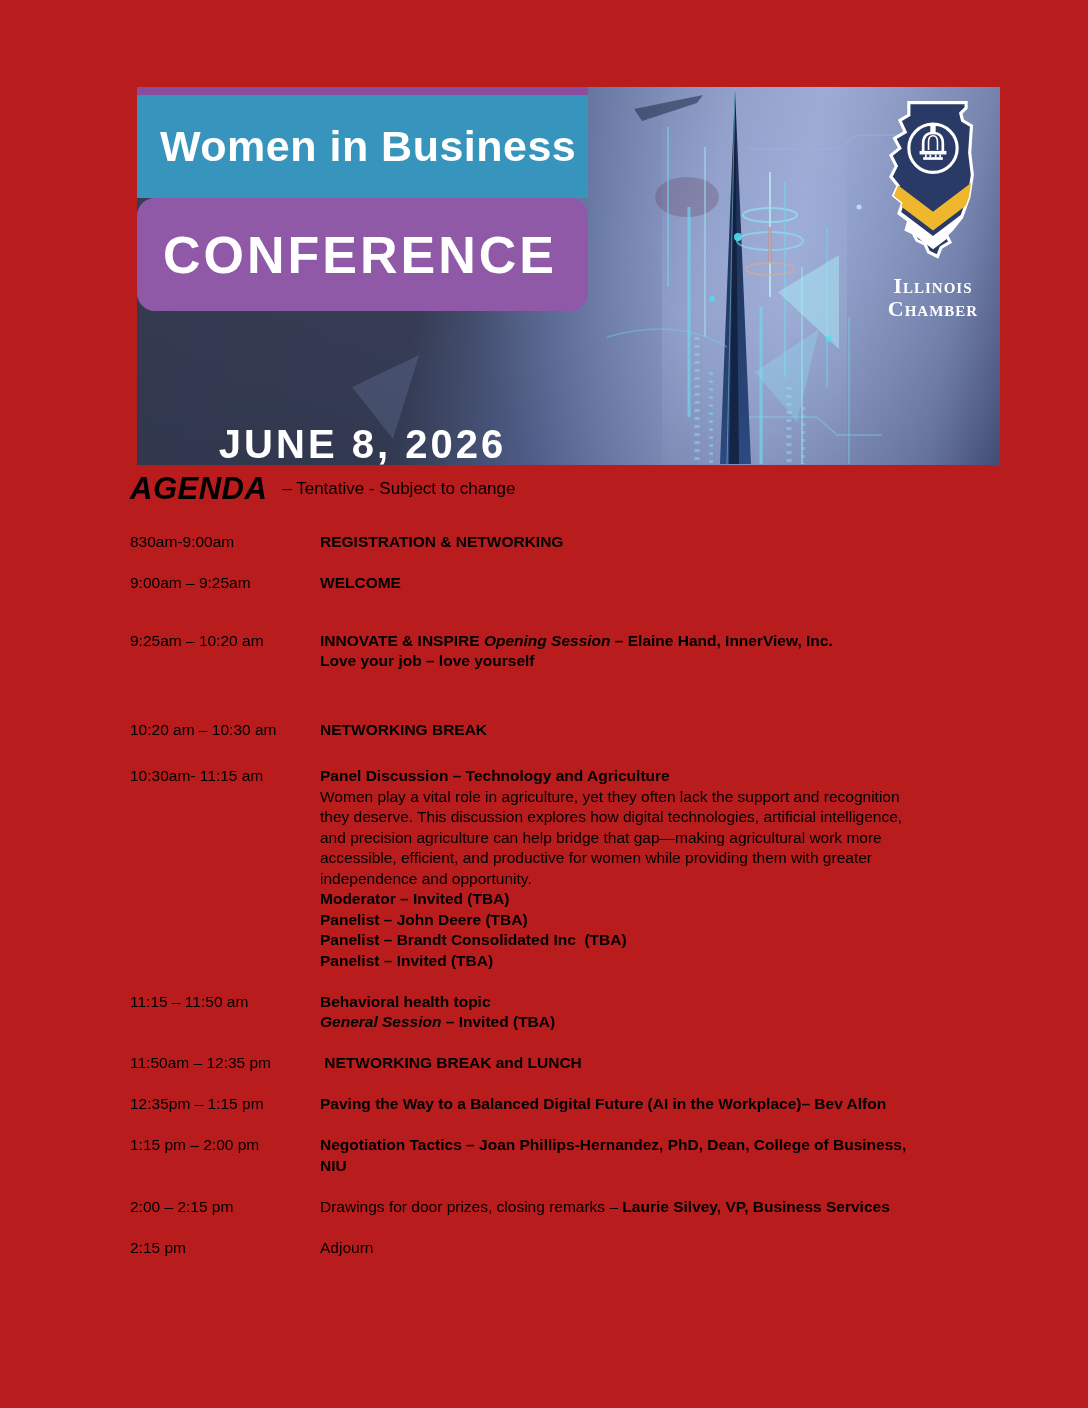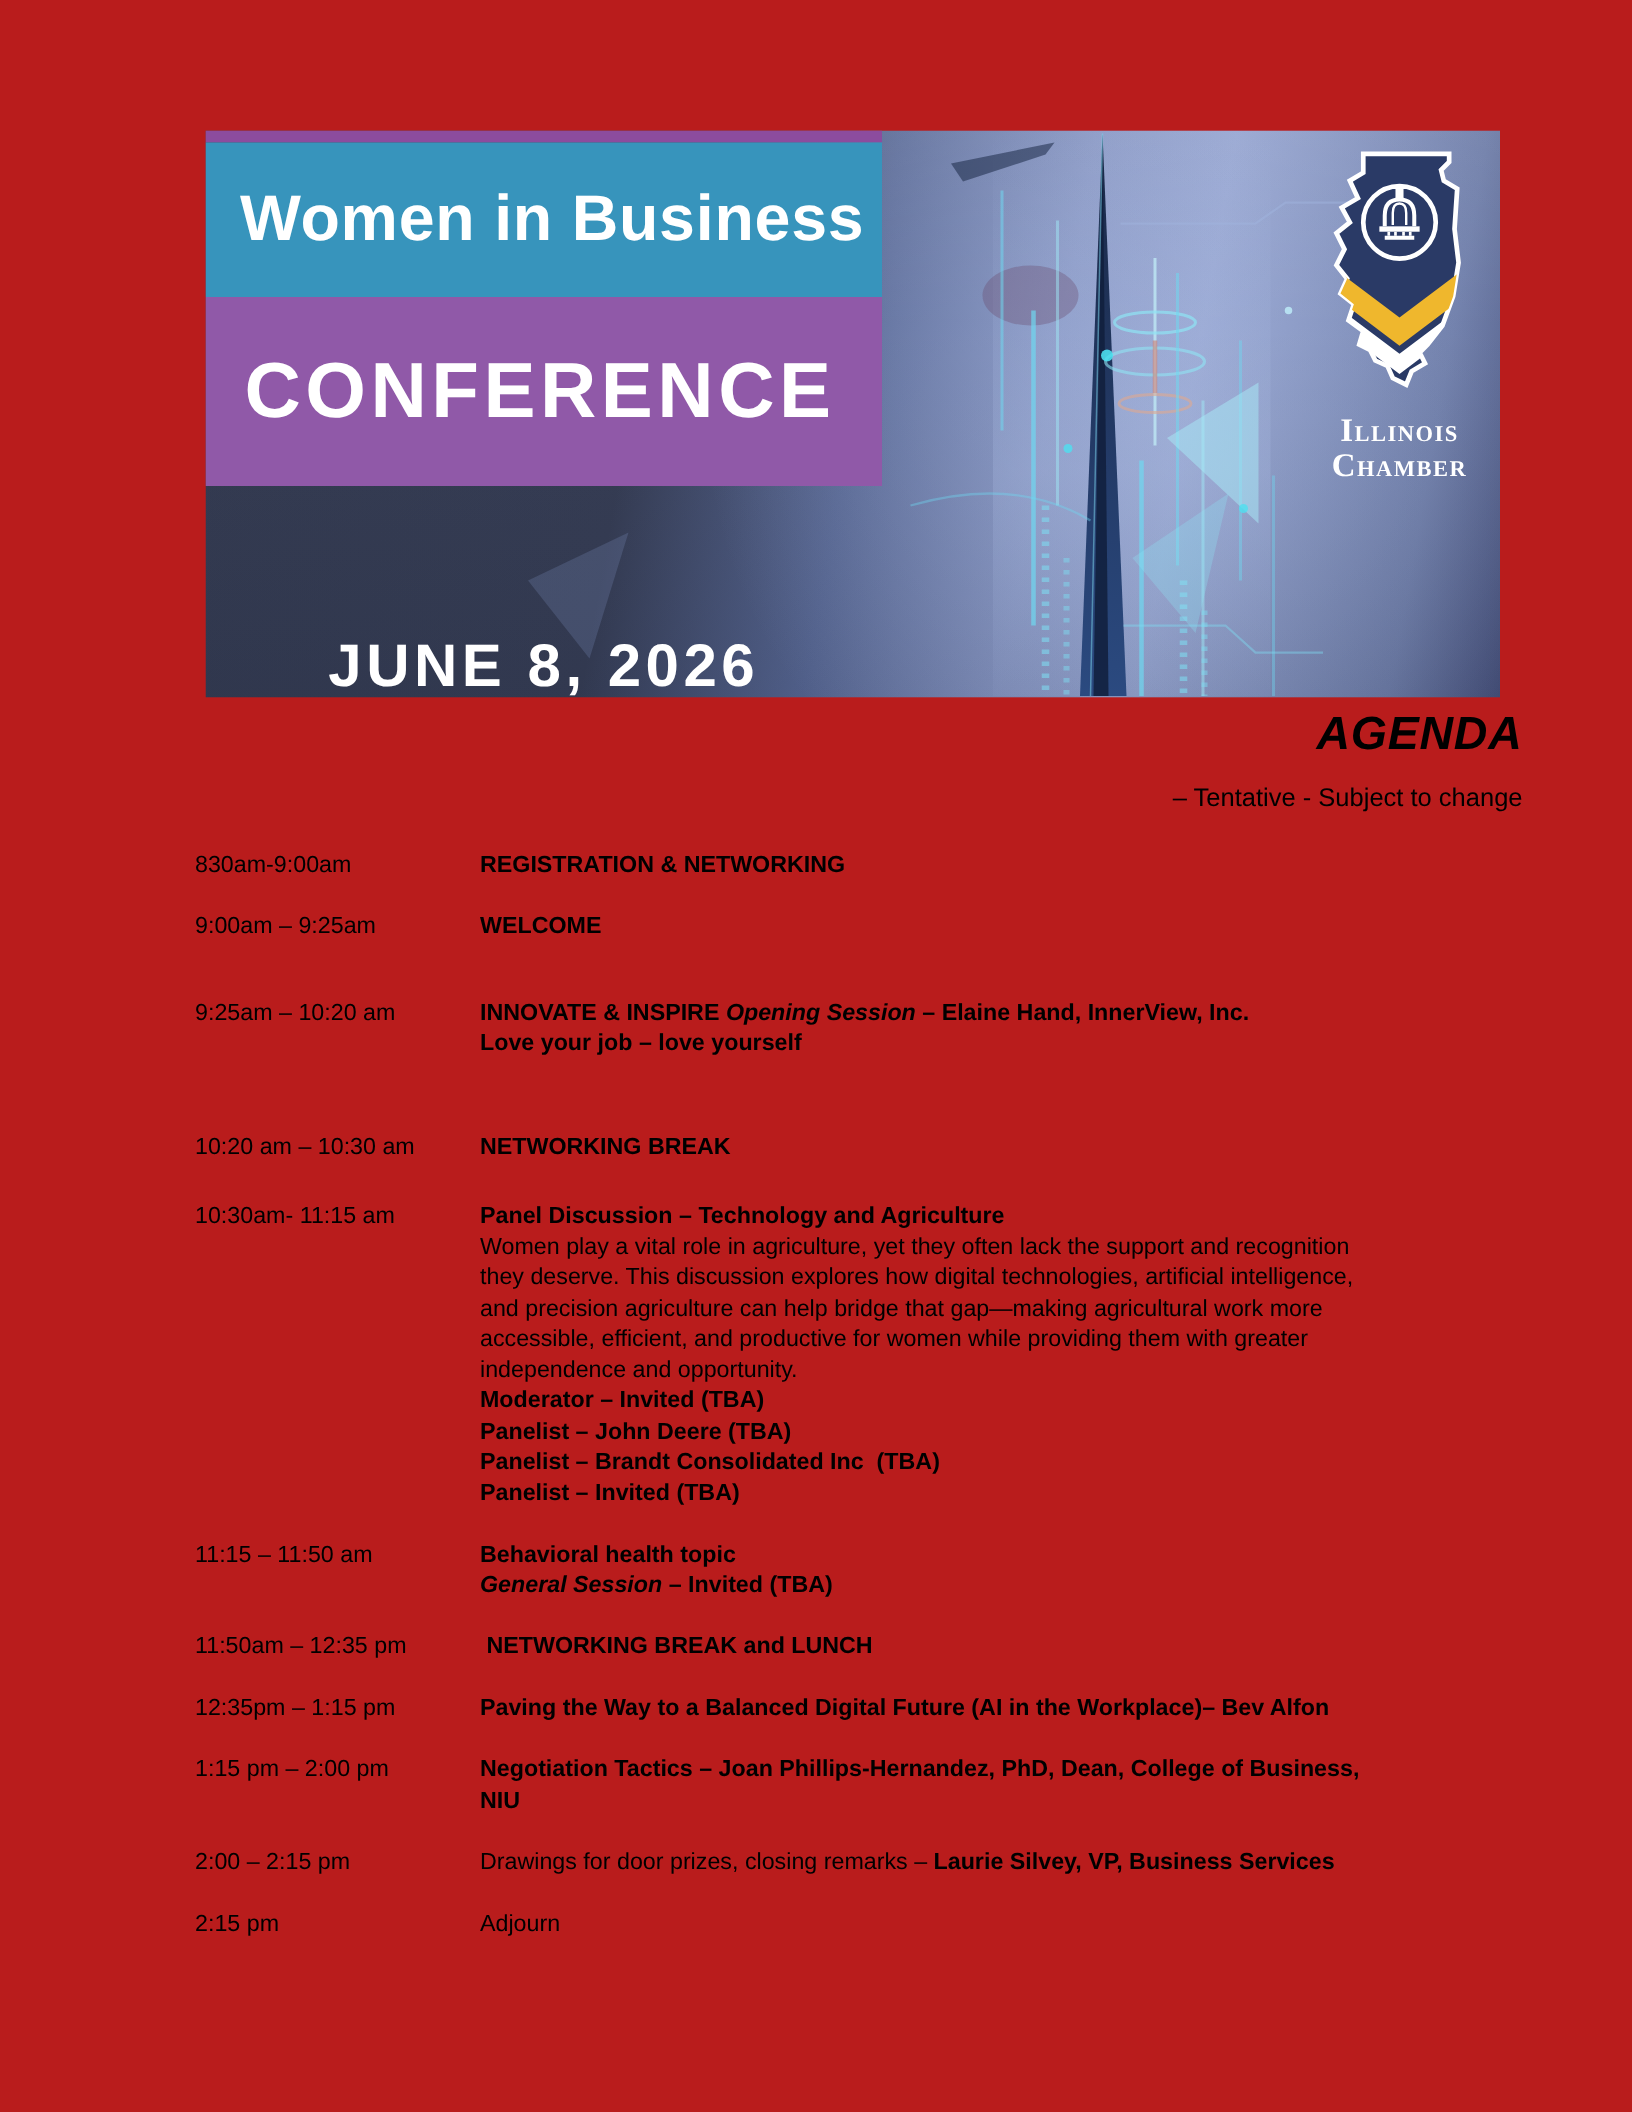--- a/index.html
+++ b/index.html
@@ -12,34 +12,34 @@
     background:linear-gradient(100deg,#353c52 0%,#373e55 34%,#5a6a97 50%,#8493c1 64%,#93a2cf 74%,#6b7aa6 92%,#47517c 100%);}
   .banner-bg::after{content:"";position:absolute;inset:0;
     background:radial-gradient(circle at 74% 50%, rgba(173,188,224,0.38) 0%, rgba(173,188,224,0) 46%),
                linear-gradient(to bottom, rgba(255,255,255,0.08) 0%, rgba(255,255,255,0) 35%, rgba(18,26,50,0.15) 100%);}
   .city{position:absolute;inset:0;}
 
   .strip-purple{position:absolute;left:0;top:0;width:451px;height:8px;background:#8c4c9e;}
   .box-teal{position:absolute;left:0;top:8px;width:451px;height:103px;background:#3794bc;
     display:flex;align-items:center;padding-left:23px;box-sizing:border-box;}
   .box-teal span{color:#fff;font-size:43px;font-weight:bold;letter-spacing:0.5px;}
-  .box-purple{position:absolute;left:0;top:111px;width:451px;height:126px;background:#9059a8;
-    display:flex;align-items:center;padding-left:26px;box-sizing:border-box;}
+  .box-purple{position:absolute;left:0;top:111px;width:451px;height:113px;background:#9059a8;
+    display:flex;align-items:center;padding-left:26px;box-sizing:border-box;border-radius:18px;}
   .box-purple span{color:#fff;font-size:52px;font-weight:bold;letter-spacing:3px;}
   .banner-date{position:absolute;left:0;top:335px;width:451px;text-align:center;
     color:#fff;font-size:40px;font-weight:bold;letter-spacing:3px;}
 
   
   .chamber-logo{position:absolute;left:740px;top:12px;width:112px;text-align:center;}
   .logo-text{color:#fff;font-family:"Liberation Serif", serif;font-weight:bold;
     font-variant:small-caps;font-size:22px;line-height:21px;letter-spacing:1px;margin-top:2px;}
 
   
   .agenda{position:absolute;left:130px;top:471px;width:885px;}
-  .agenda-head{display:flex;align-items:flex-end;gap:15px;flex-direction:column;}
+  .agenda-head{display:flex;align-items:center;gap:15px;}
   .agenda-title{font-size:31px;font-weight:bold;font-style:italic;letter-spacing:0.5px;}
   .agenda-sub{font-size:17px;}
   #agenda-rows{margin-top:25px;font-size:15.5px;line-height:20.5px;}
   .agenda-row{display:flex;}
   .agenda-row .time{width:190px;flex:none;}
   .agenda-row .desc{flex:1;}
   .agenda-row span{white-space:pre-wrap;}
   .b{font-weight:bold;}
   .i{font-style:italic;}
 </style>

